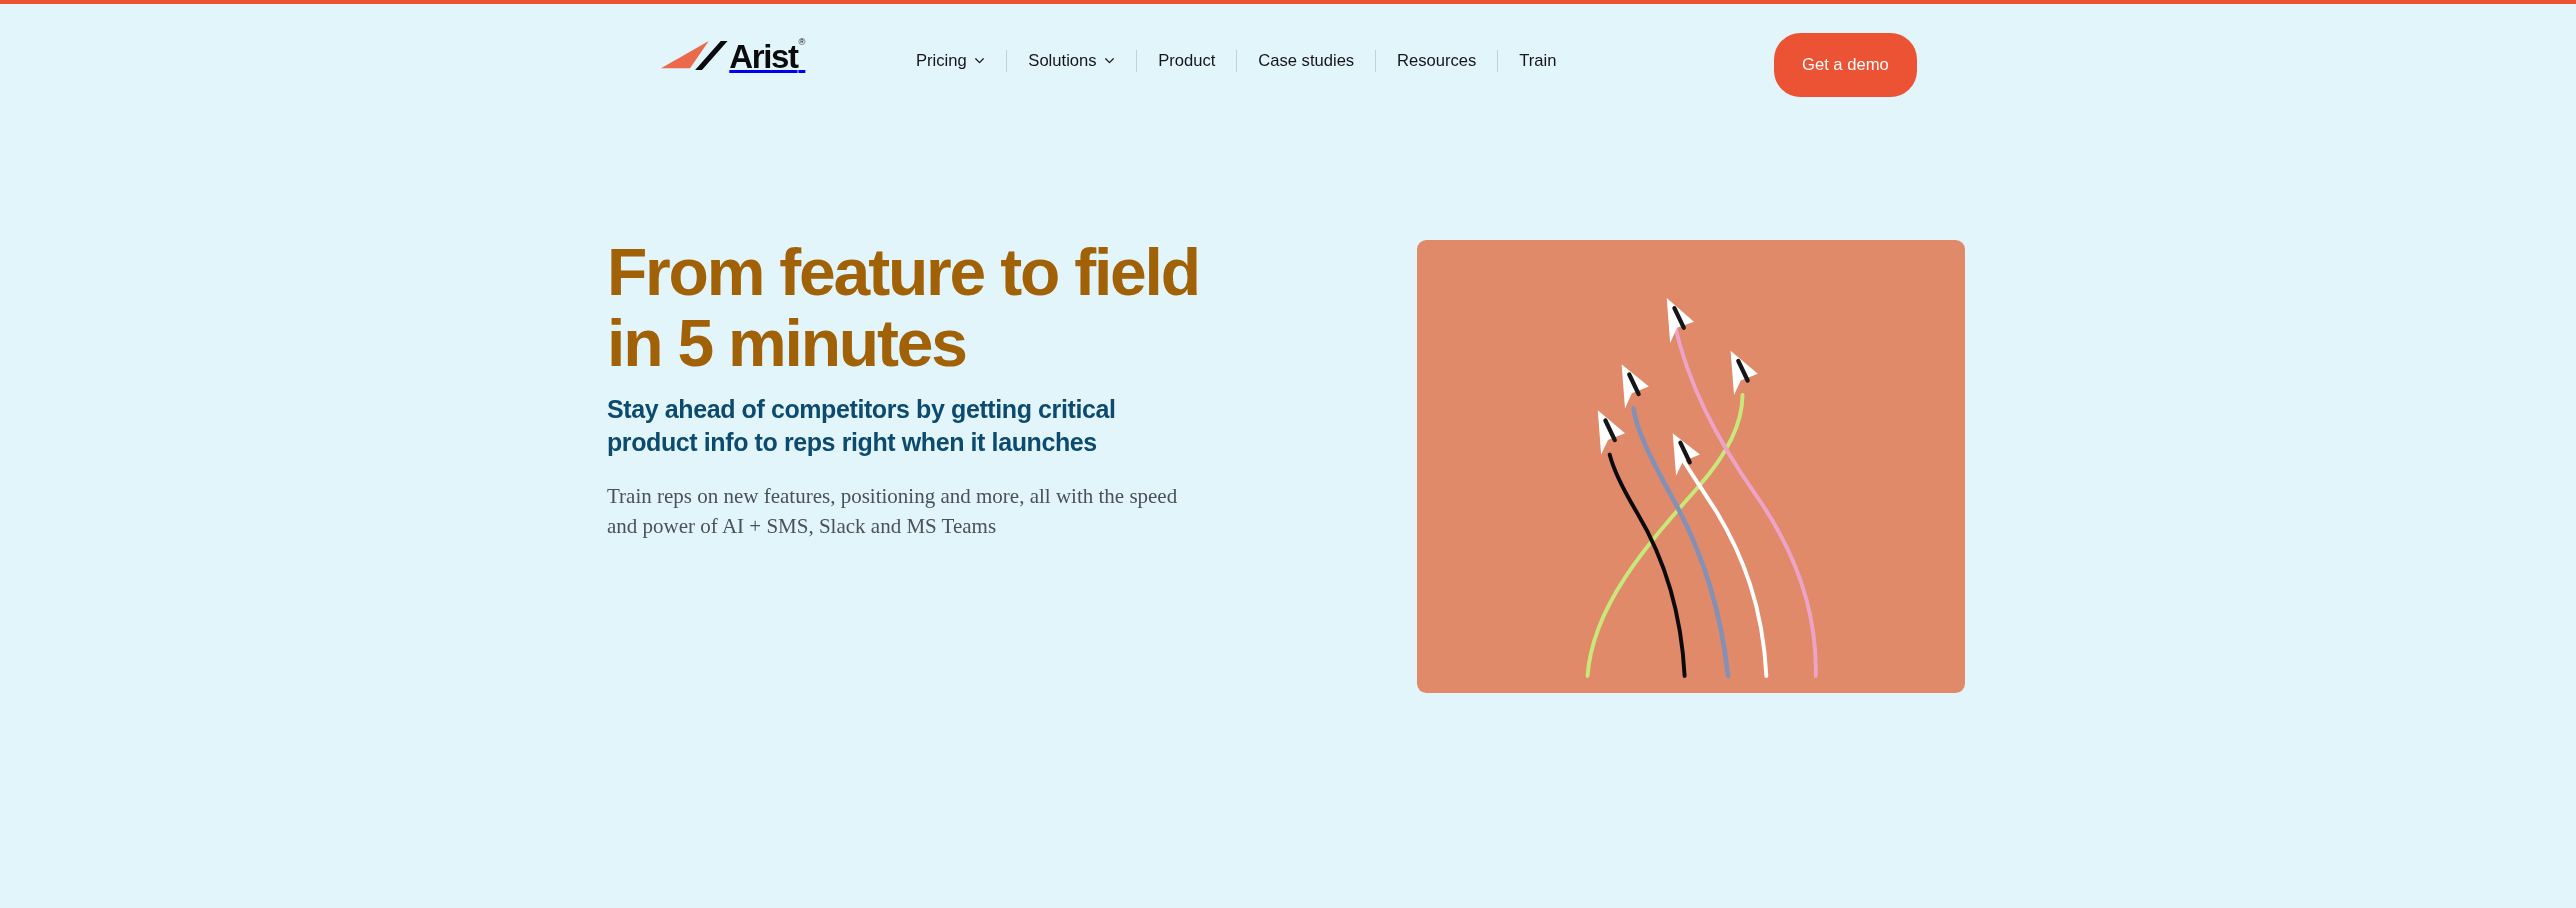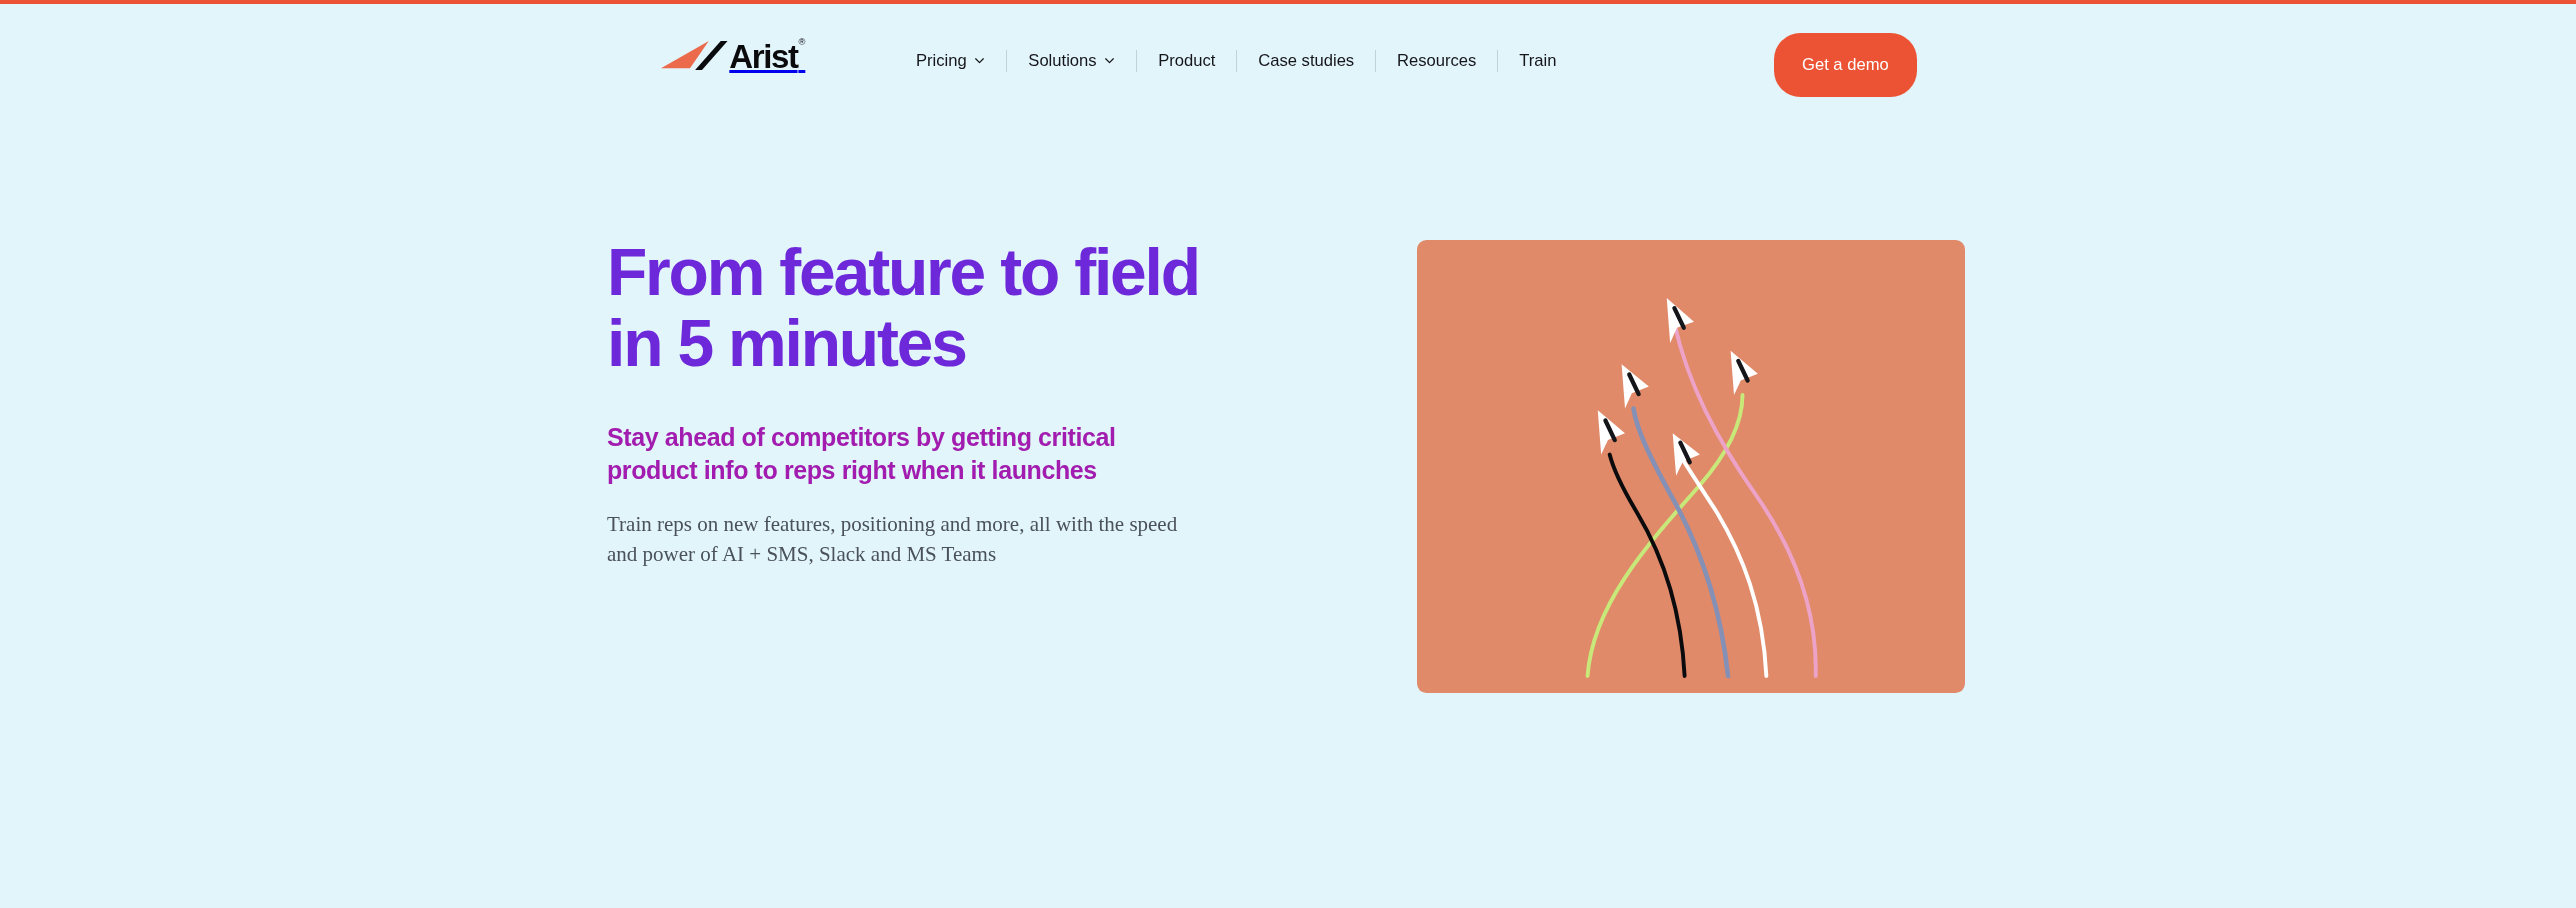--- a/index.html
+++ b/index.html
@@ -141,31 +141,31 @@
     left:607px;
     top:128px;
     width:681px;
   }
 
   .headline {
     font-size:66px;
     font-weight:bold;
     line-height:1.07;
     letter-spacing:-2.2px;
-    color:#6d28d9;
+    color:#a16207;
     white-space:pre-line;
   }
 
   .subhead {
-    margin-top:43px;
+    margin-top:15px;
     font-size:25px;
     font-weight:bold;
     line-height:1.33;
     letter-spacing:-0.4px;
-    color:#a21caf;
+    color:#0c4a6e;
     max-width:562px;
   }
 
   .body-copy {
     margin-top:21px;
     font-size:21px;
     font-weight:normal;
     line-height:1.45;
     color:#4A5159;
     max-width:572px;

